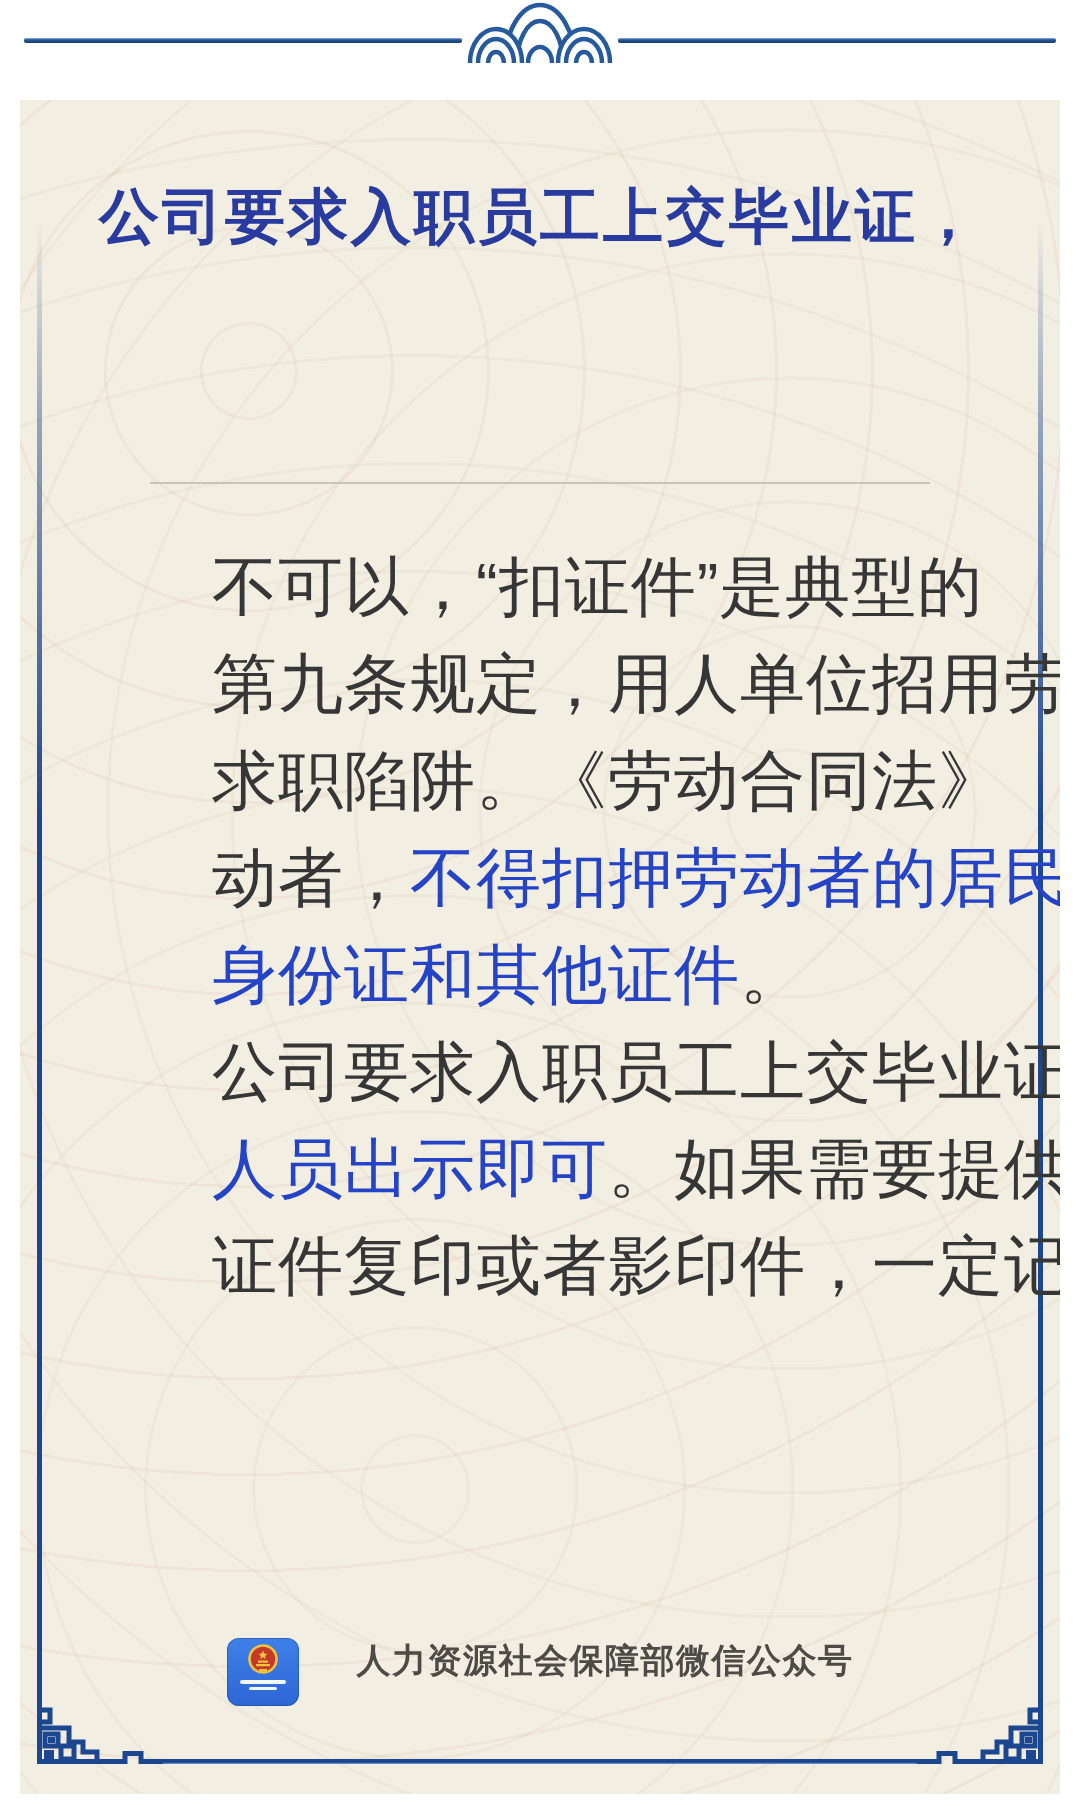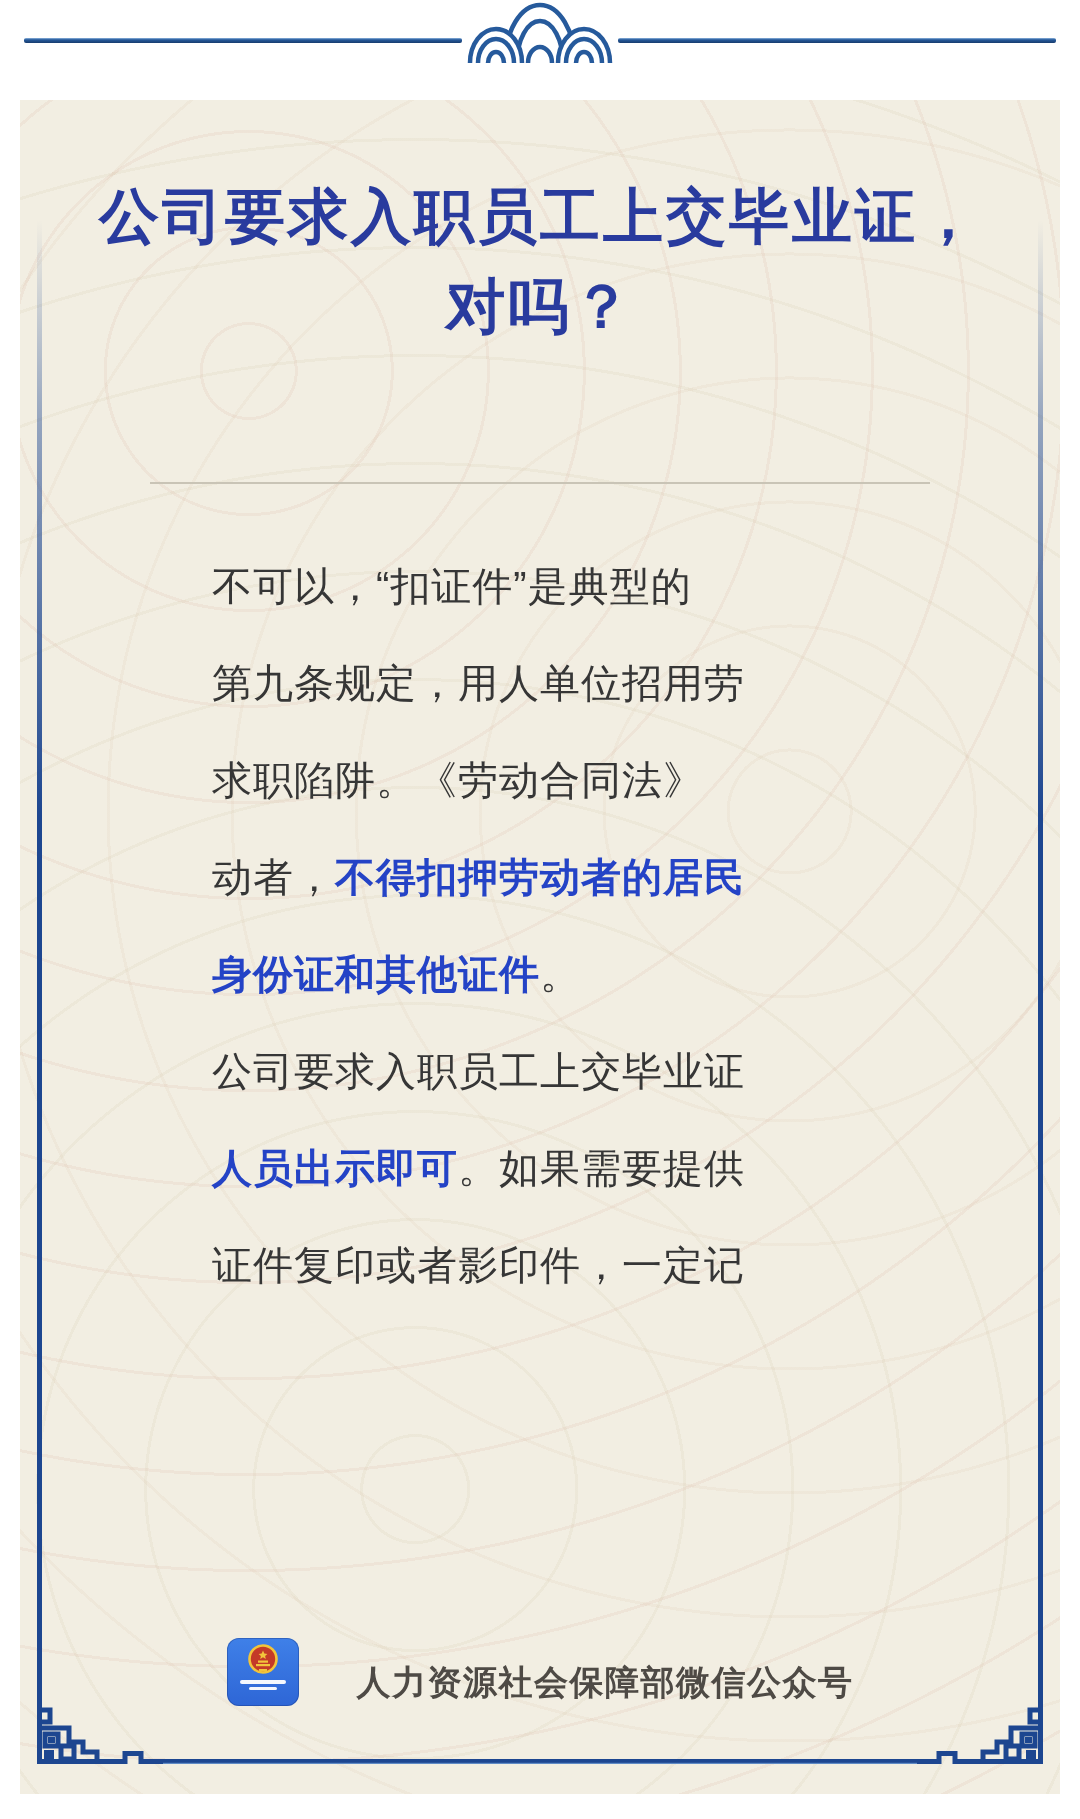--- a/index.html
+++ b/index.html
@@ -41,27 +41,27 @@
   .title{
     position:absolute;top:72px;left:0;width:1040px;text-align:center;
     color:var(--title-blue);font-family:"Liberation Serif","DejaVu Serif",serif;
     font-weight:900;font-size:60px;line-height:90px;letter-spacing:3px;
   }
   
   .divider{position:absolute;top:382px;left:130px;width:780px;height:2px;background:var(--divider-gray);}
   
   .bodytext{
     position:absolute;top:438px;left:192px;width:700px;
-    font-size:40px;color:var(--body-text);
+    font-size:65px;color:var(--body-text);
   }
   .body-line{height:97px;line-height:97px;white-space:nowrap;letter-spacing:1px;}
-  .body-line .em{color:var(--em-blue);font-weight:700;}
+  .body-line .em{color:var(--em-blue);font-weight:400;}
   
   .footer{position:absolute;top:1538px;left:0;width:1040px;
-          display:flex;justify-content:center;align-items:flex-end;gap:58px;}
+          display:flex;justify-content:center;align-items:flex-start;gap:58px;}
   .logo{
     width:72px;height:68px;border-radius:12px;
     background:linear-gradient(to bottom,#3f80e8,var(--logo-blue));
     box-shadow:0 0 0 1px rgba(20,50,120,.35) inset;
     display:flex;flex-direction:column;align-items:center;justify-content:flex-start;
     padding-top:4px;box-sizing:border-box;
   }
   .logo-bar{background:rgba(255,255,255,.95);border-radius:2px;}
   .logo-bar.b1{width:46px;height:4px;margin-top:2px;}
   .logo-bar.b2{width:28px;height:3px;margin-top:3px;}
@@ -113,21 +113,20 @@
       <path d="M6.5,28 H36 V42 H50 V52 H64 V61.5"></path>
       <rect x="12" y="34" width="13" height="12"></rect>
       <rect x="28" y="46" width="13" height="13"></rect>
     </g>
     <rect x="15" y="37" width="7" height="6" fill="#1d4690"></rect>
     <rect x="11" y="50" width="10" height="9" fill="#1d4690"></rect>
   </svg>
 
   <div class="title">
     <div>公司要求入职员工上交毕业证，</div>
-    <div>对吗？</div>
   </div>
 
   <div class="divider"></div>
 
   <div class="bodytext">
       <div class="body-line"><span>不可以，“扣证件”是典型的</span></div>
       <div class="body-line"><span>第九条规定，用人单位招用劳</span></div>
       <div class="body-line"><span>求职陷阱。《劳动合同法》</span></div>
       <div class="body-line"><span>动者，</span><span class="em">不得扣押劳动者的居民</span></div>
       <div class="body-line"><span class="em">身份证和其他证件</span><span>。</span></div>

